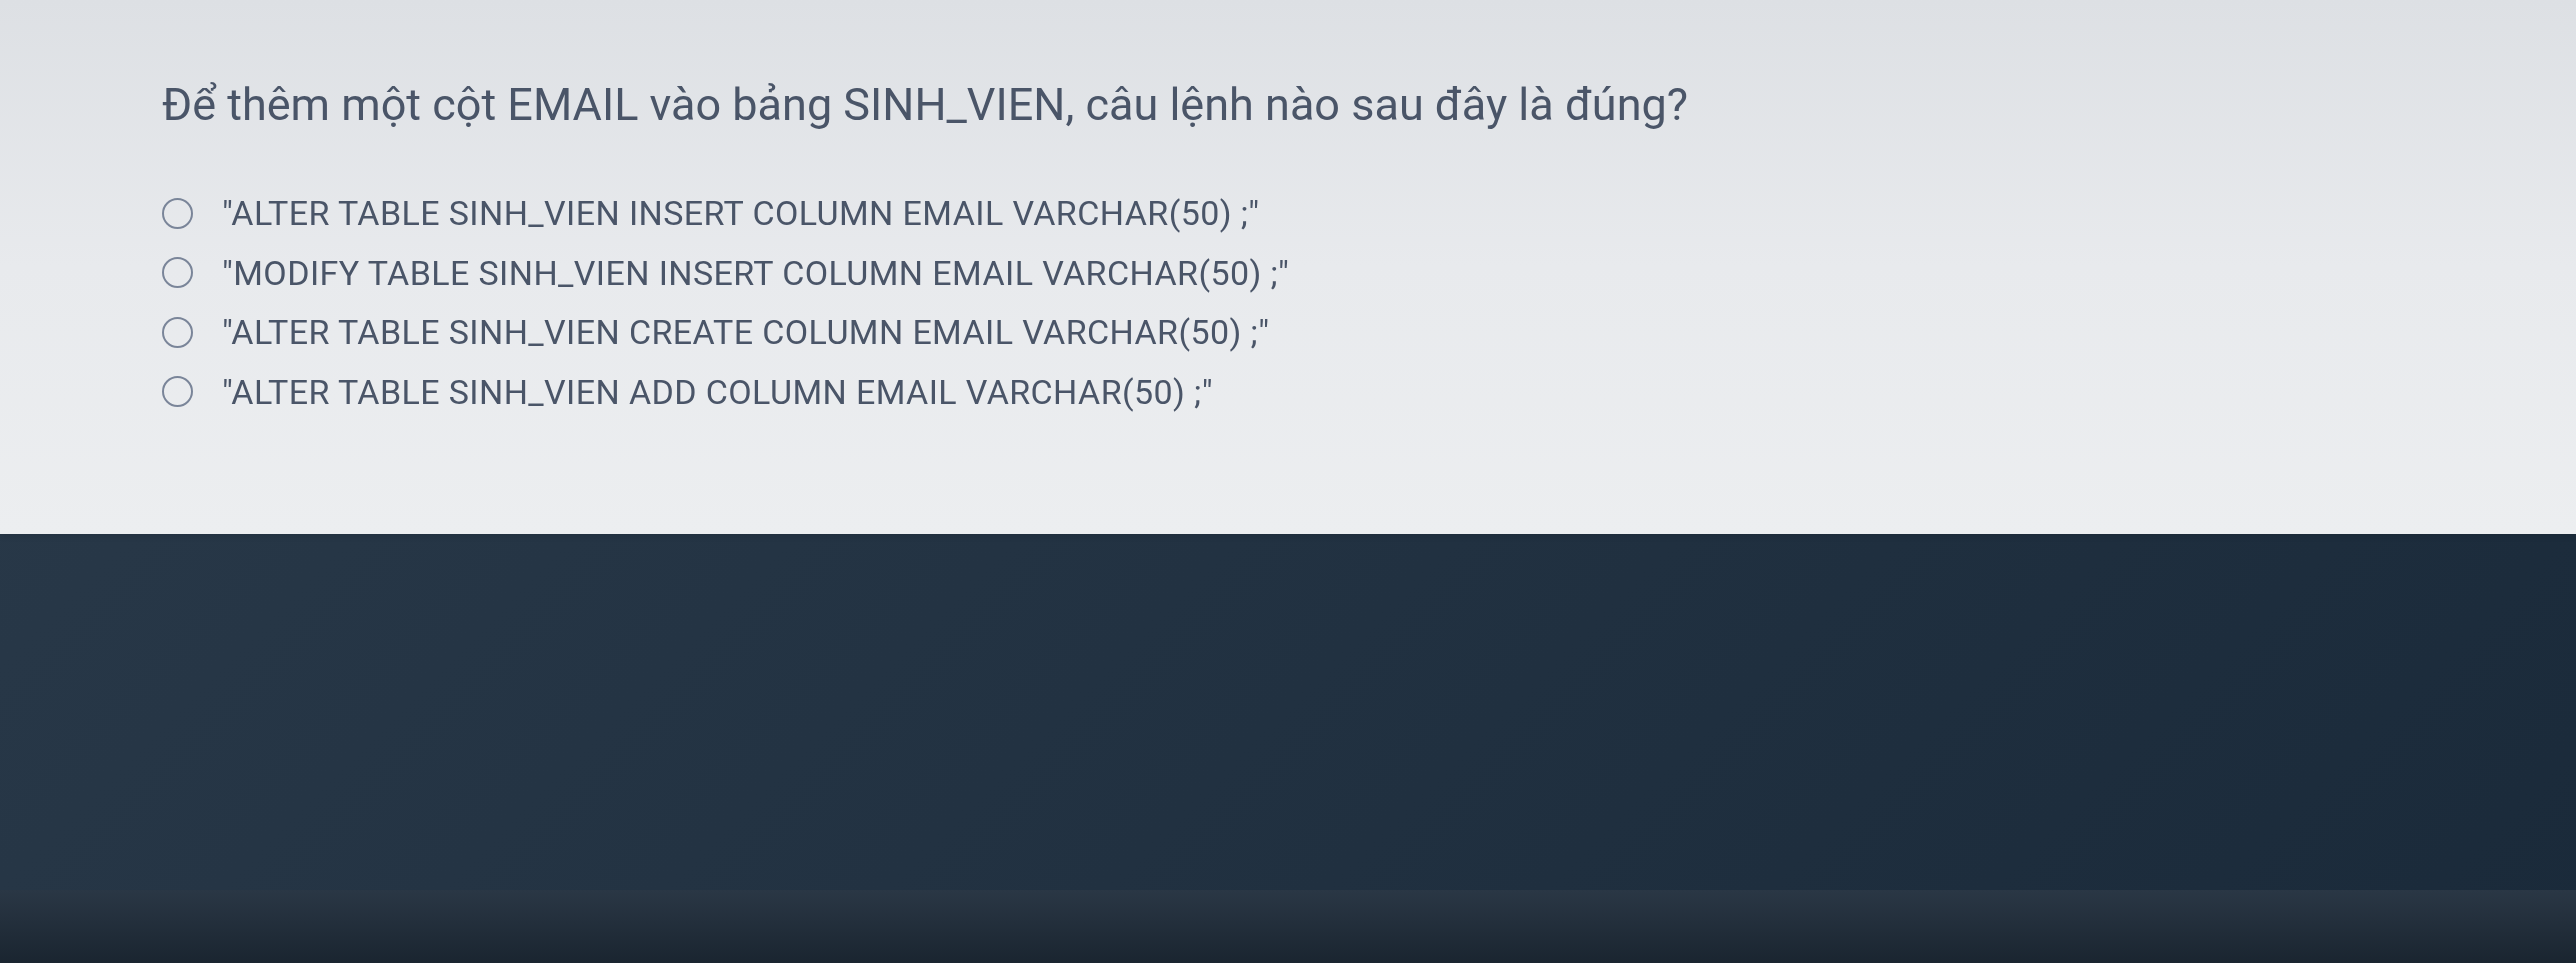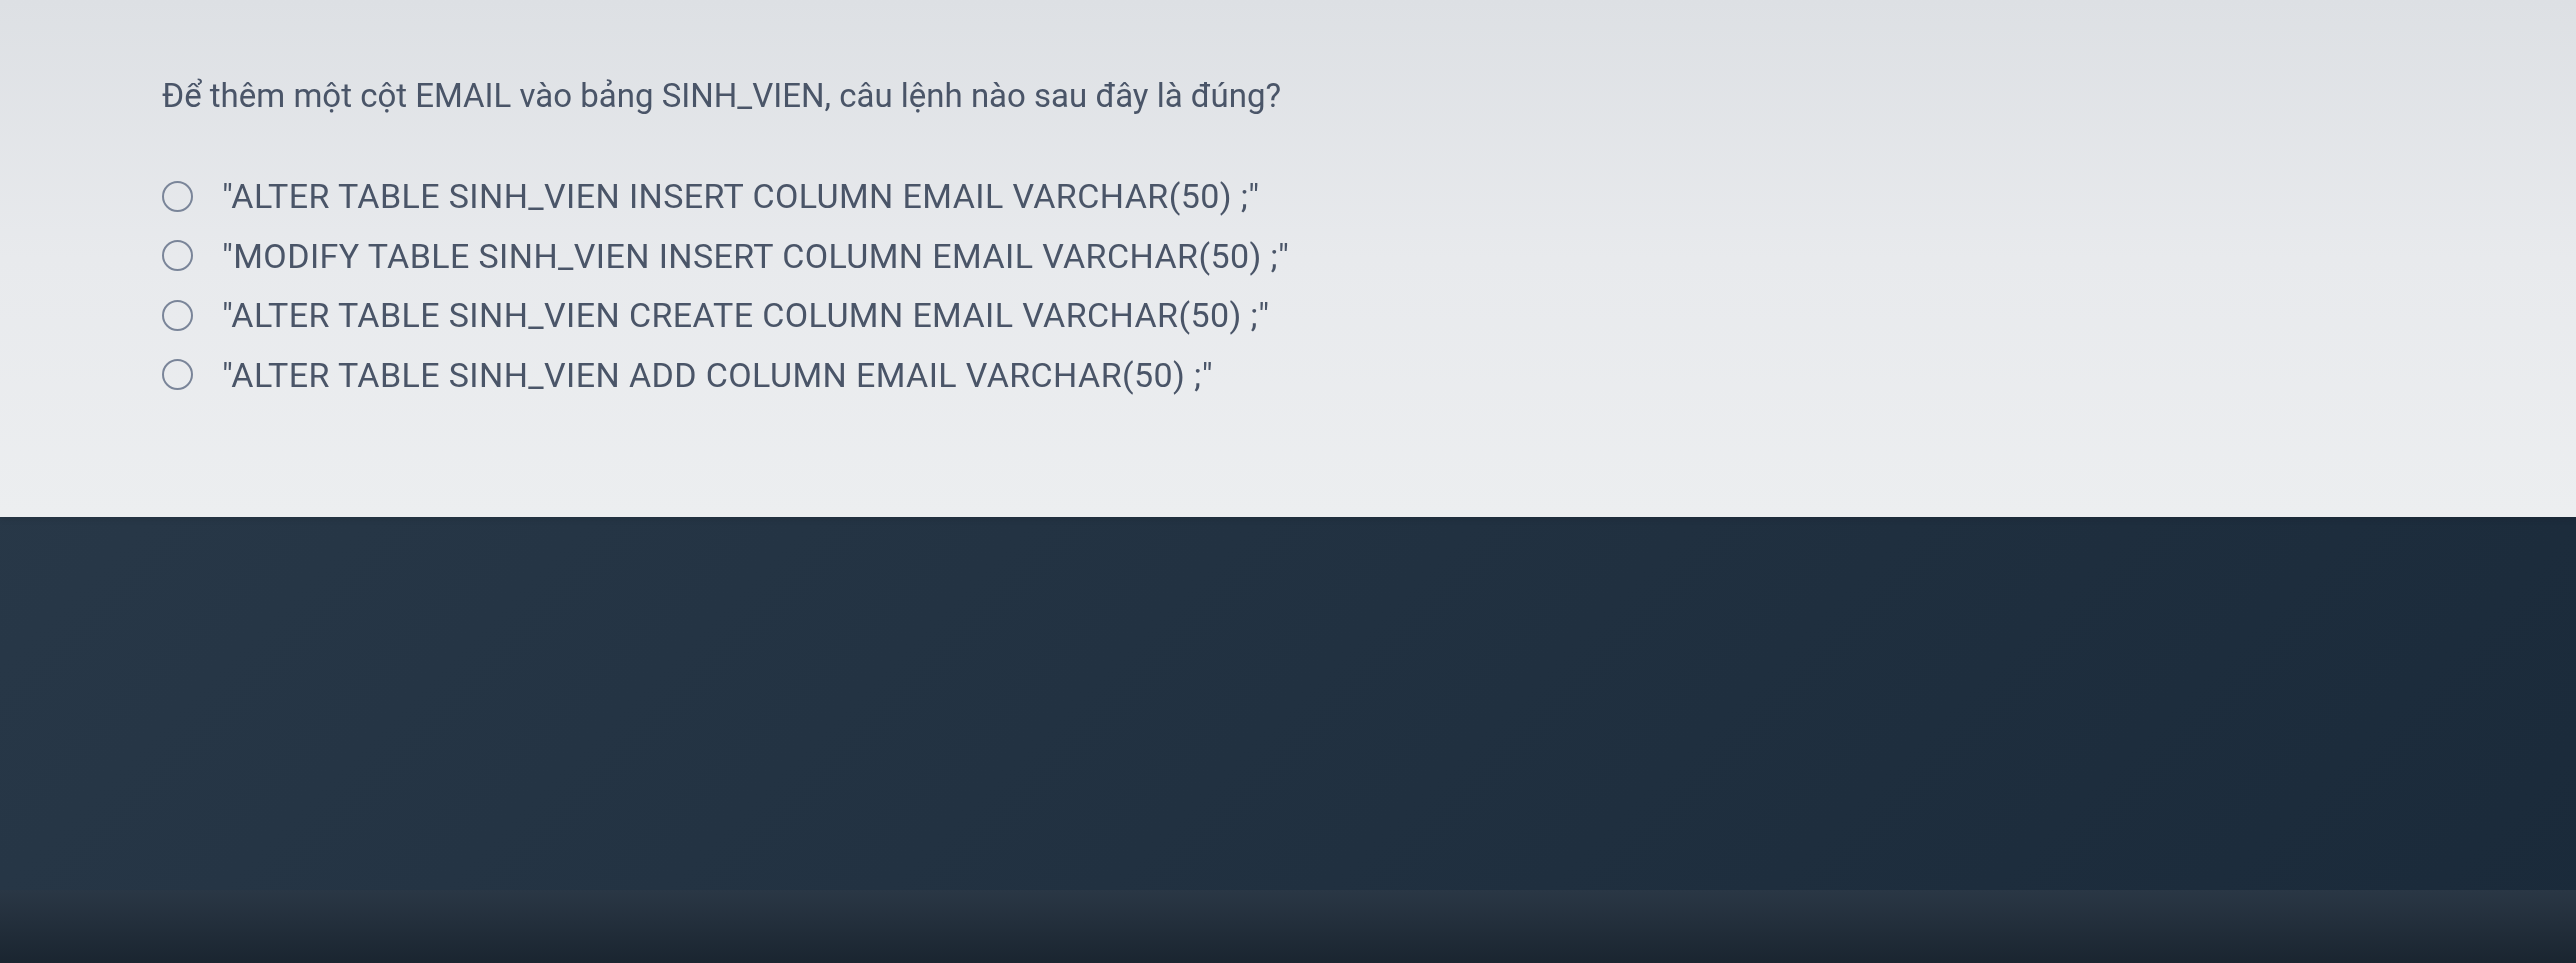--- a/index.html
+++ b/index.html
@@ -20,21 +20,21 @@
     .question-card {
       background: #e8eaed;
       background: linear-gradient(180deg, #dde0e4 0%, #e8eaed 50%, #eceef0 100%);
       width: 100%;
       padding: 73px 162px 122px 162px;
       box-shadow: 0 1.6px 6.5px rgba(0,0,0,0.1);
       position: relative;
     }
     
     .question-text {
-      font-size: 33px;
+      font-size: 45px;
       color: #4a5568;
       font-weight: 400;
       margin-bottom: 57px;
       line-height: 1.4;
     }
     
     .options-container {
       display: flex;
       flex-direction: column;
       gap: 19.5px;

